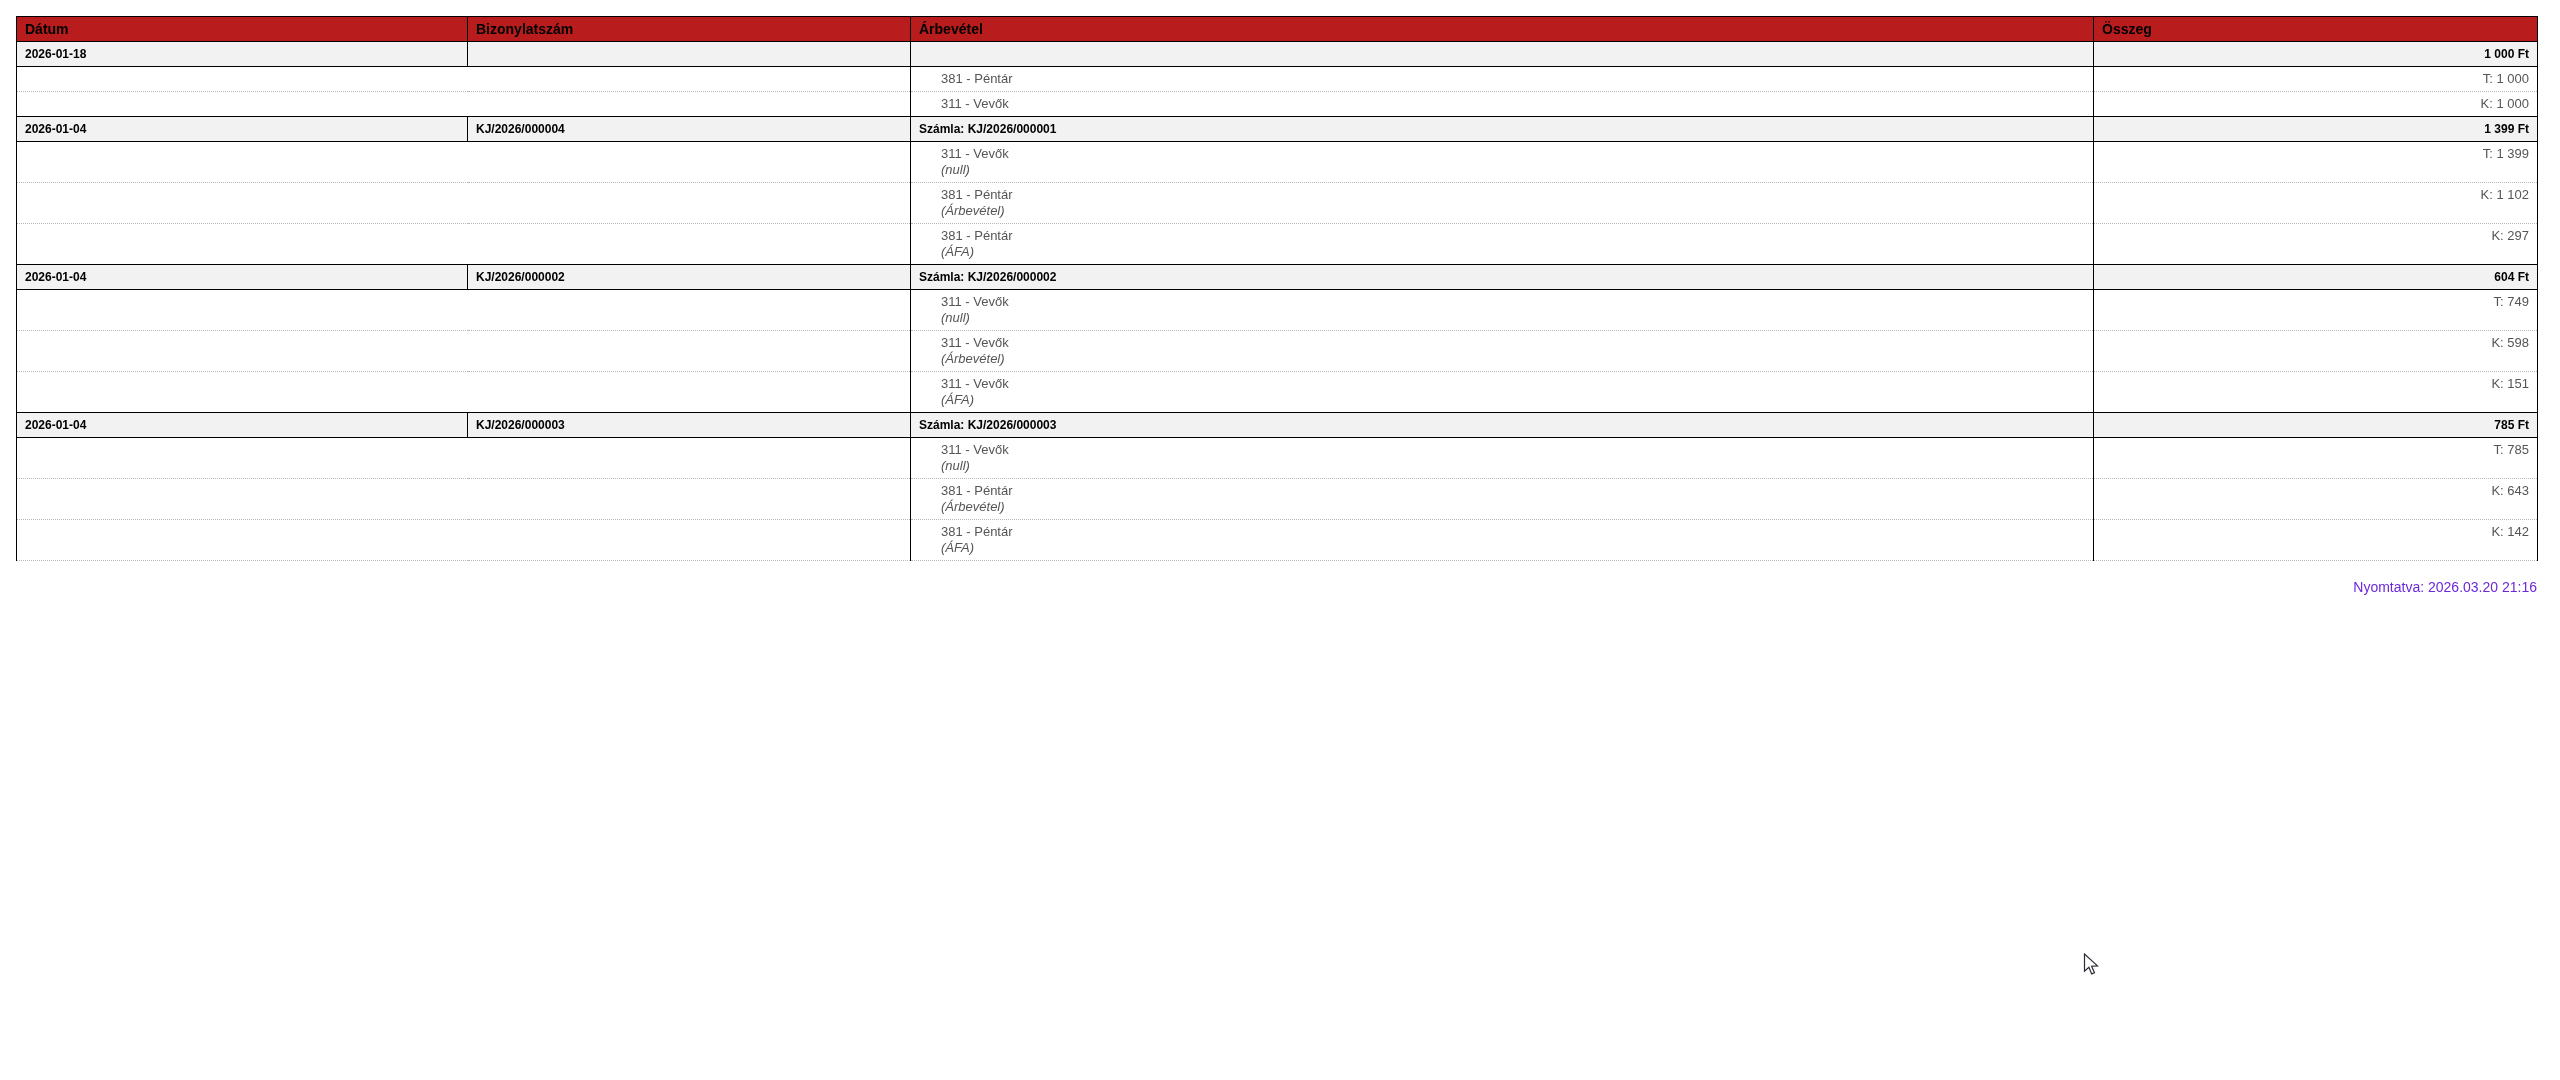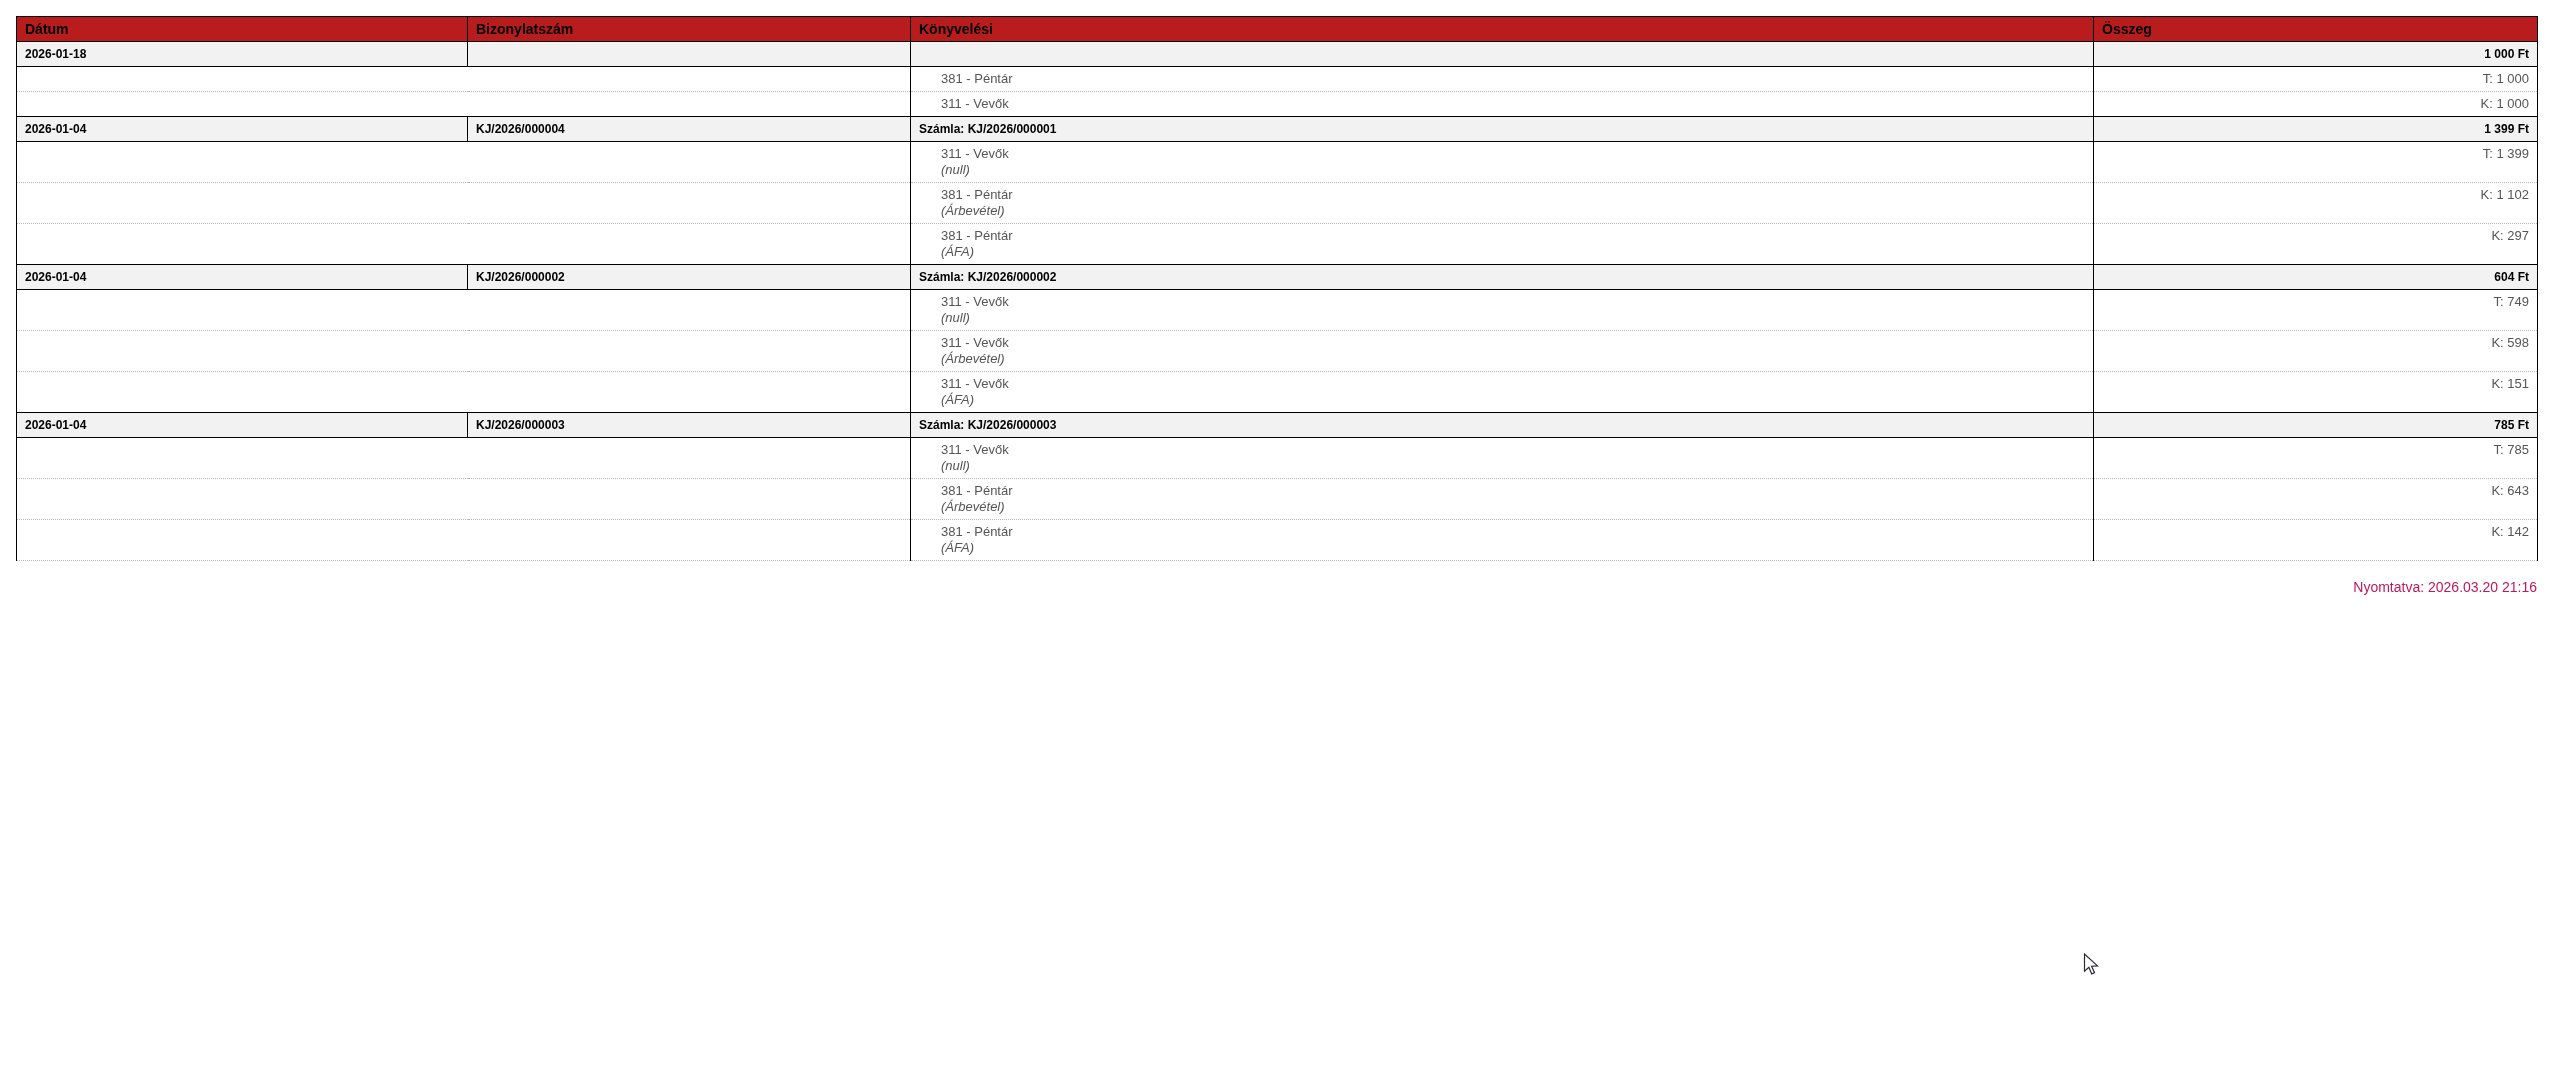--- a/index.html
+++ b/index.html
@@ -74,21 +74,21 @@
   tr.line-row td.value-cell {
     text-align: right;
     border-right: 1px solid #000;
   }
   .tag { font-style: italic; color: #555; }
 
   .printed {
     margin-top: 18px;
     text-align: right;
     font-size: 14px;
-    color: #be185d;
+    color: #6d28d9;
   }
   .cursor {
     position: absolute;
     left: 2083px; top: 953px;
     pointer-events: none;
   }
 </style>
 </head>
 <body>
 
@@ -98,21 +98,21 @@
     <colgroup>
       <col class="c-date">
         <col class="c-doc">
         <col class="c-note">
         <col class="c-sum">
     </colgroup>
     <thead>
       <tr>
         <th>Dátum</th>
         <th>Bizonylatszám</th>
-        <th>Könyvelési</th>
+        <th>Árbevétel</th>
         <th>Összeg</th>
       </tr>
     </thead>
     <tbody id="journal-body">
         <tr class="entry-row">
           <td>2026-01-18</td>
           <td></td>
           <td></td>
           <td class="amount">1 000 Ft</td>
         </tr>

